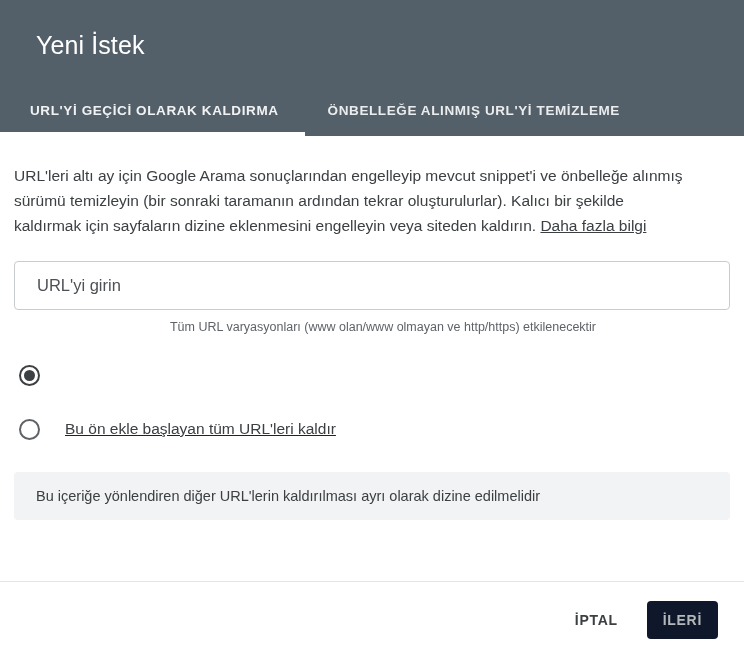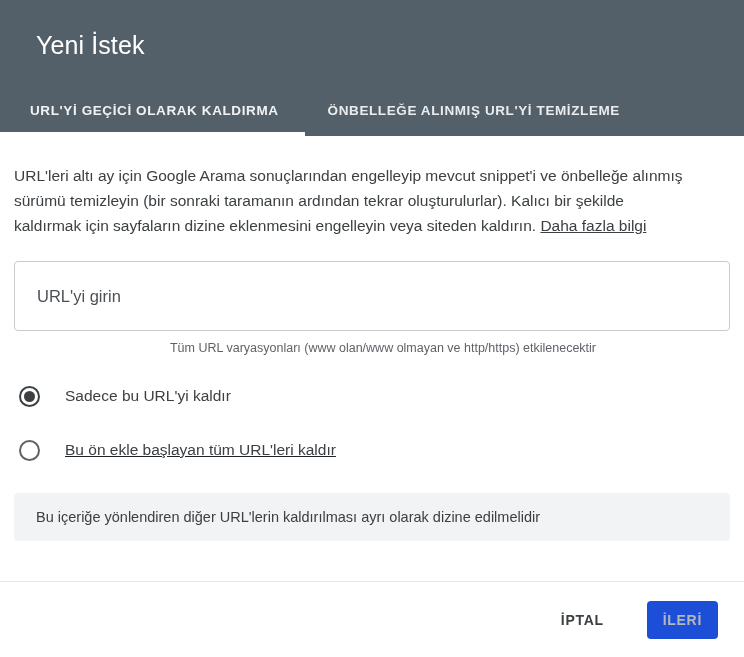--- a/index.html
+++ b/index.html
@@ -99,21 +99,21 @@
     text-decoration: underline;
     cursor: pointer;
   }
 
   .url-input-wrap {
     margin-top: 23px;
   }
   .url-input {
     width: 100%;
     box-sizing: border-box;
-    height: 70px;
+    height: 49px;
     border: 1px solid #c9ccce;
     border-radius: 4px;
     font-size: 16.5px;
     color: #3c4043;
     padding: 0 22px;
     outline: none;
     font-family: "Liberation Sans", sans-serif;
     background: #ffffff;
   }
   .url-input::placeholder {
@@ -201,23 +201,23 @@
     border: none;
     background: transparent;
     padding: 11px 16px;
     border-radius: 4px;
     cursor: pointer;
   }
   .btn-cancel {
     color: #3c4043;
   }
   .btn-next {
-    background: #1d4ed8;
+    background: #0f172a;
     color: #b5b8ba;
-    margin-left: 27px;
+    margin-left: 13px;
     cursor: default;
   }
 </style>
 </head>
 <body>
 
 <div class="dialog">
 
   <div class="header">
     <div class="header-title">Yeni İstek</div>
@@ -239,21 +239,20 @@
     </div>
 
     <div class="helper-text">Tüm URL varyasyonları (www olan/www olmayan ve http/https) etkilenecektir</div>
 
     <div class="radio-group">
 
       <div class="radio-row">
         <span class="radio-outer checked">
           <span class="radio-inner"></span>
         </span>
-        <span class="radio-label">Sadece bu URL'yi kaldır</span>
       </div>
 
       <div class="radio-row">
         <span class="radio-outer"></span>
         <span class="radio-label">Bu ön ekle başlayan tüm URL'leri kaldır</span>
       </div>
 
     </div>
 
     <div class="notice">

